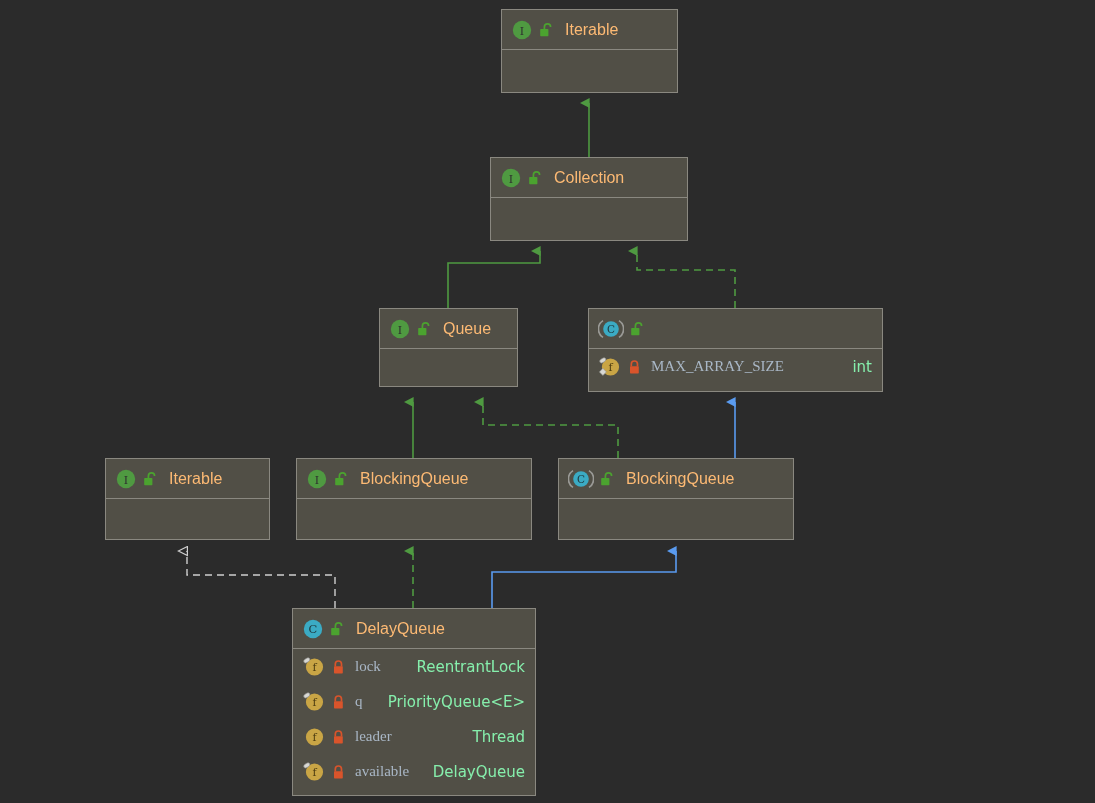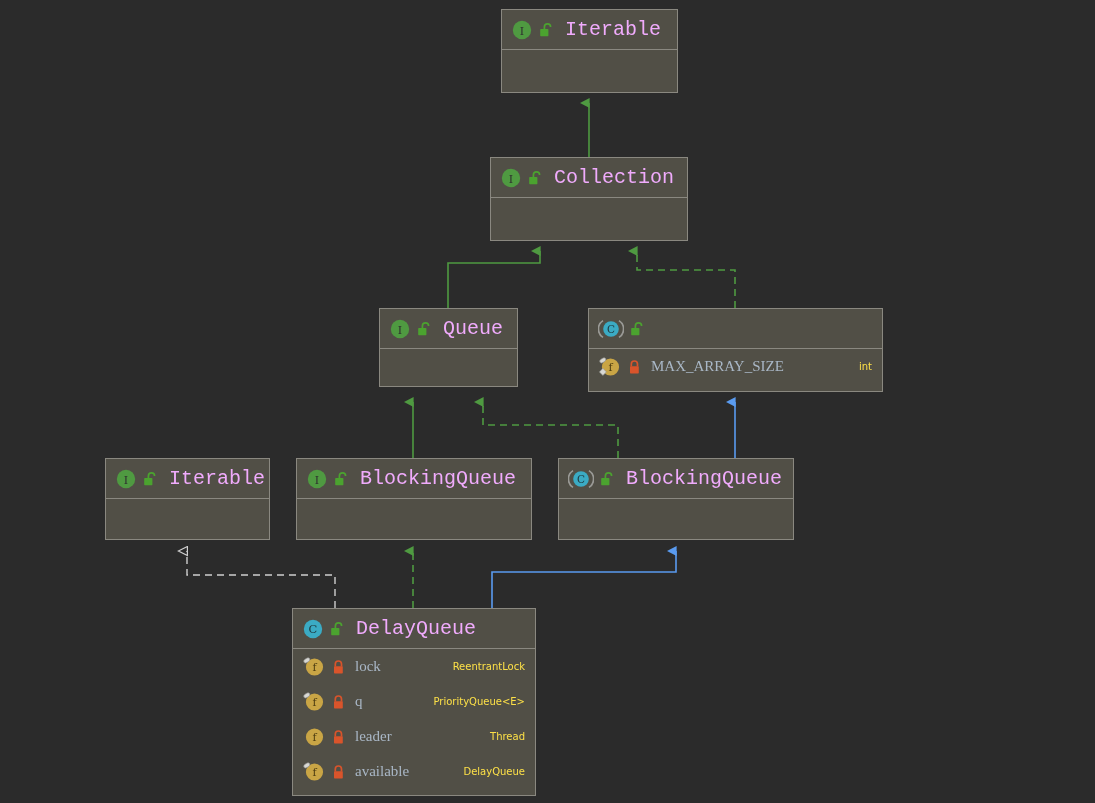--- a/index.html
+++ b/index.html
@@ -41,45 +41,45 @@
   .node-body {
     border-top: 1px solid #8a8880;
     flex: 1 1 auto;
     display: flex;
     flex-direction: column;
     justify-content: flex-start;
     padding: 0;
   }
   .node-body.empty { min-height: 41px; }
   .node-title {
-    font-family: Liberation Mono, monospace;
-    font-size: 20px;
-    color: #f0abfc;
+    font-family: Liberation Sans, sans-serif;
+    font-size: 16px;
+    color: #fdba74;
     letter-spacing: 0px;
     white-space: nowrap;
     margin-left: 12px;
   }
   .member-row {
     display: flex;
     align-items: center;
     height: 35px;
     padding: 0 10px 0 9px;
     box-sizing: border-box;
   }
   .member-name {
     font-family: Liberation Serif, serif;
     font-size: 15px;
     color: #a9b7c6;
     white-space: nowrap;
     margin-left: 10px;
   }
   .member-type {
     font-family: "DejaVu Sans", sans-serif;
-    font-size: 10px;
-    color: #fde047;
+    font-size: 15px;
+    color: #86efac;
     white-space: nowrap;
     margin-left: auto;
     padding-left: 12px;
   }
   .icon-wrap {
     display: inline-flex;
     align-items: center;
     flex: 0 0 auto;
   }
   .lock-gap { width: 6px; flex: 0 0 auto; }

